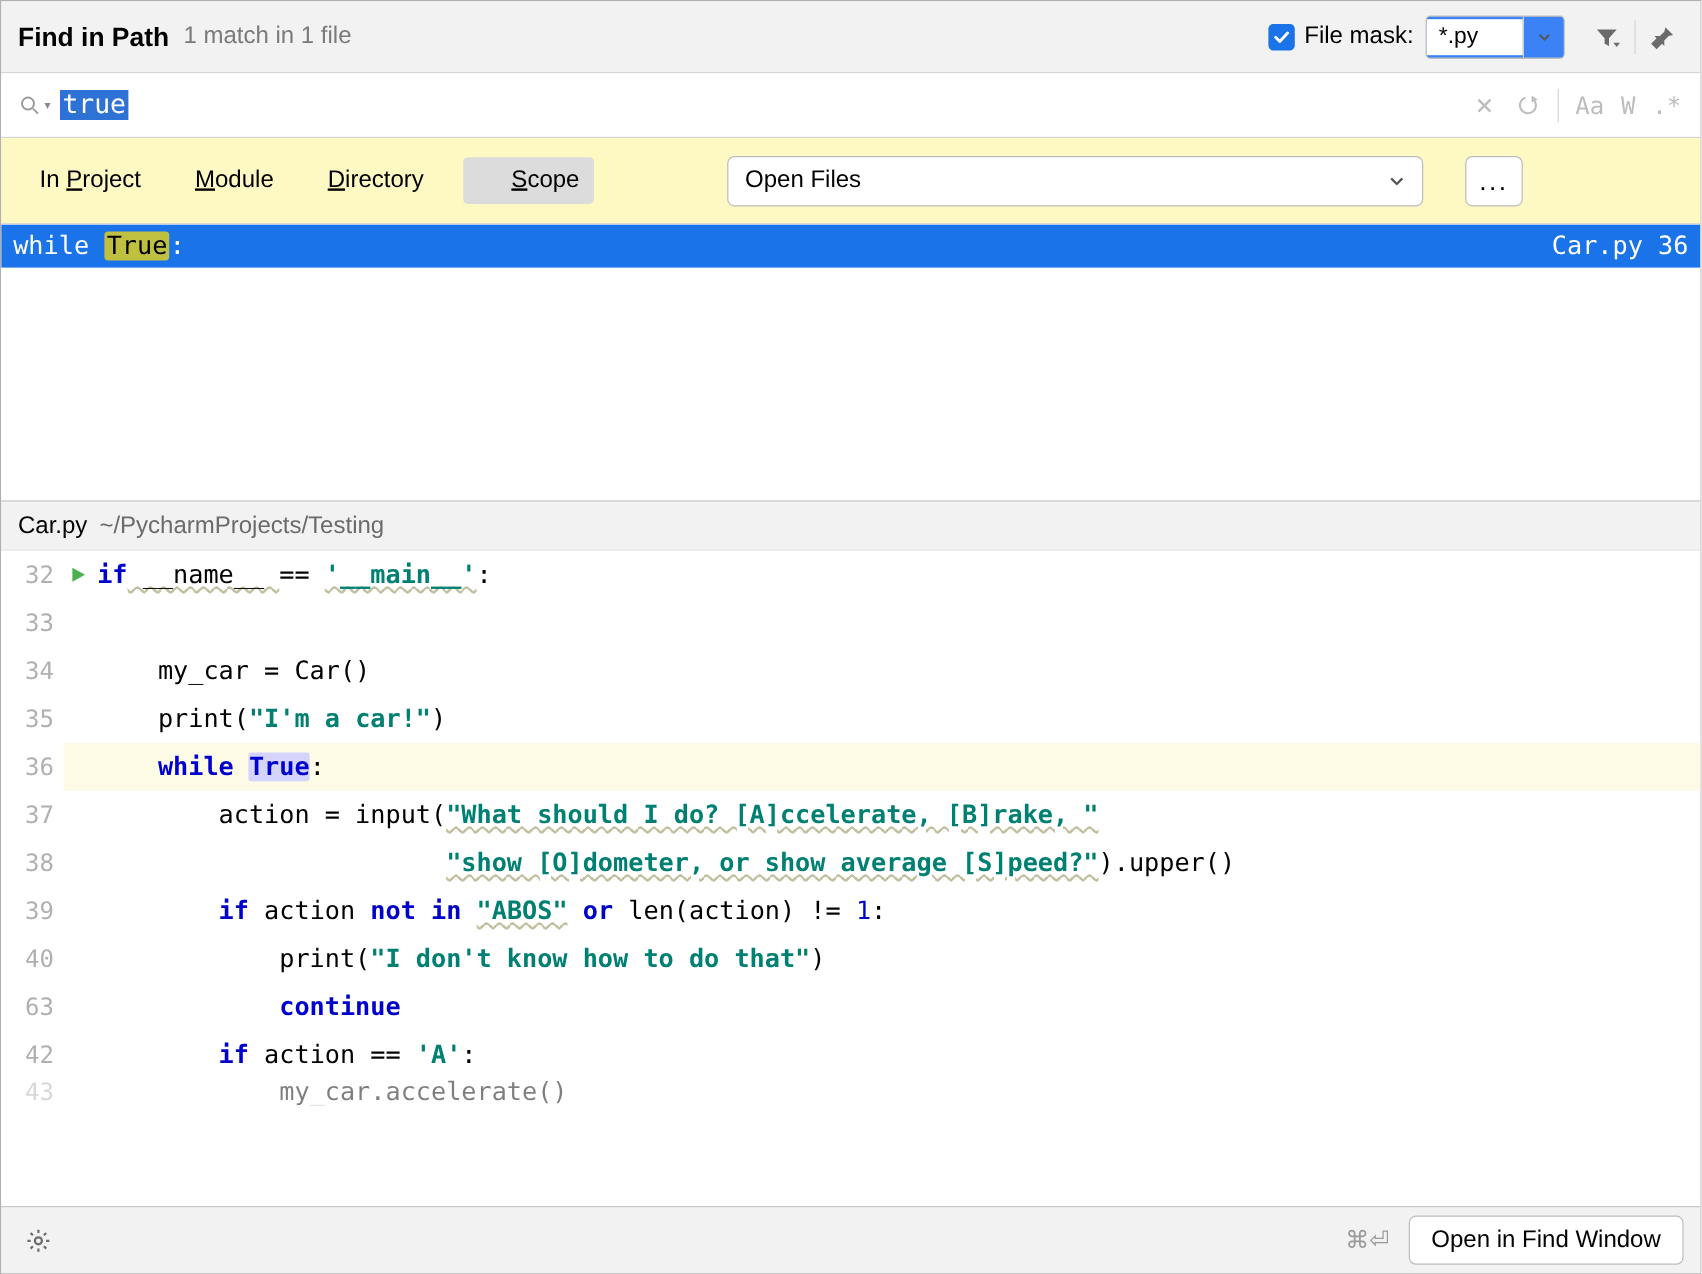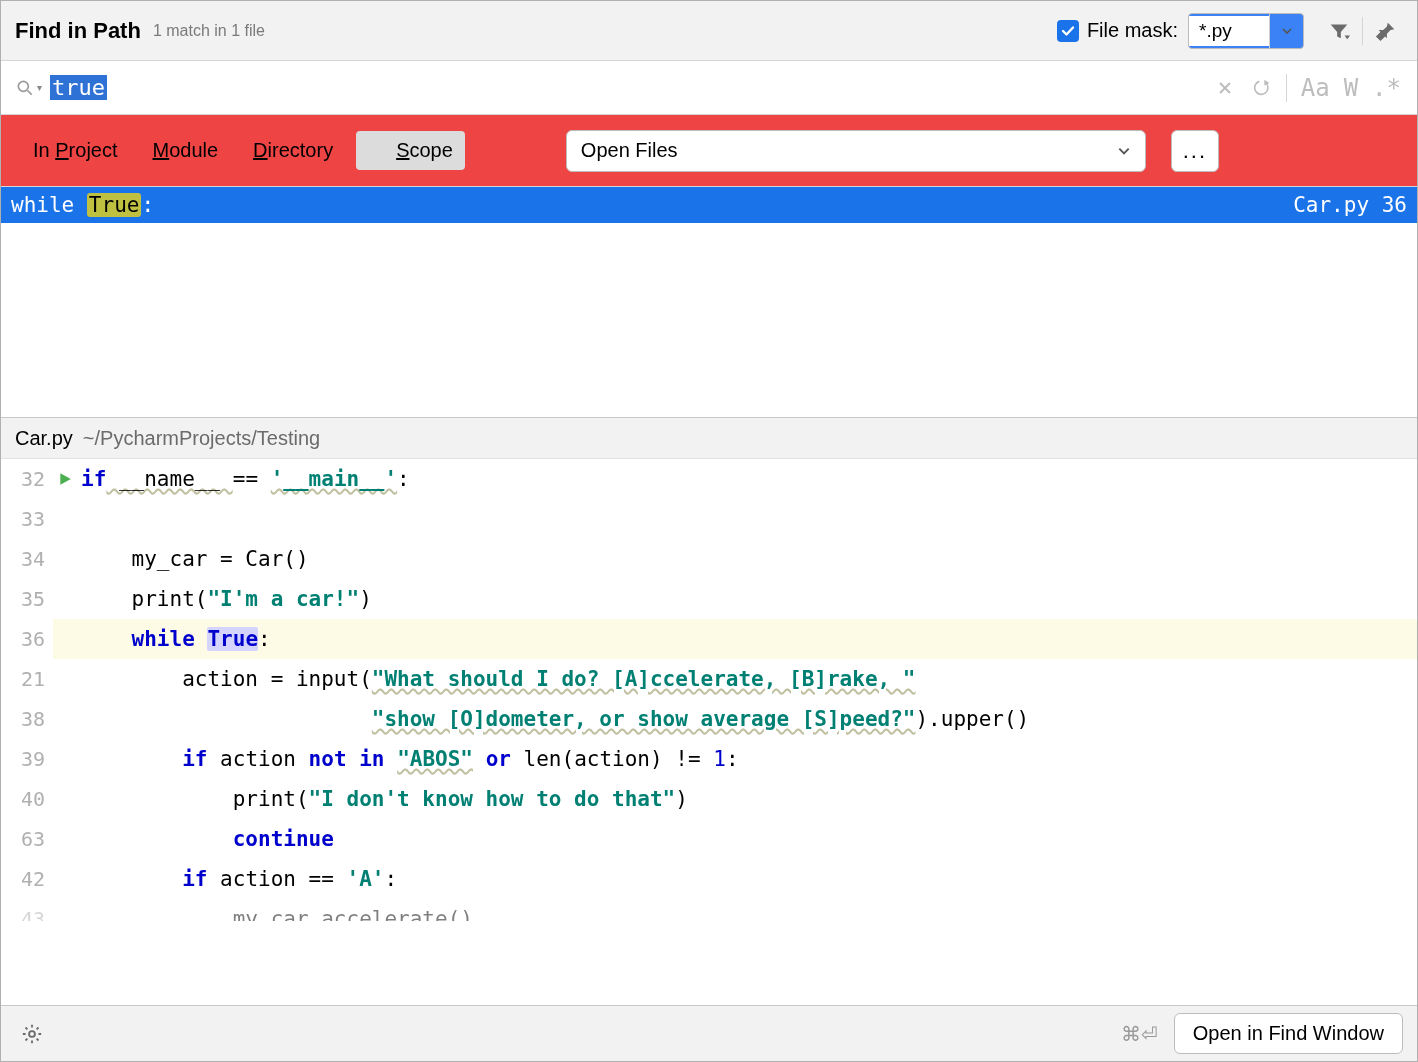--- a/index.html
+++ b/index.html
@@ -21,21 +21,21 @@
 }
 .titlebar {
   display: flex;
   align-items: center;
   padding: 10px 14px;
   background: #f2f2f2;
   border-bottom: 1px solid #d5d5d5;
   height: 60px;
 }
 .titlebar .title { font-size: 22px; font-weight: 700; color: #000000; margin-right: 12px;}
-.titlebar .summary { font-size: 16px; color: #7a7a7a; }
+.titlebar .summary { font-size: 20px; color: #7a7a7a; }
 .titlebar .spacer { flex: 1; }
 .filemask-check {
   width: 22px; height: 22px; border-radius: 4px; background: #1a73e8;
   display: inline-flex; align-items: center; justify-content: center;
   margin-right: 8px;
 }
 .filemask-check svg { width: 16px; height: 16px; }
 .filemask-label { font-size: 20px; color: #000; margin-right: 10px;}
 .filemask-input {
   display: flex; align-items: center;
@@ -61,28 +61,28 @@
   background: #fff; border-bottom: 1px solid #d5d5d5;
   height: 54px; padding: 0 10px;
 }
 .searchbar .search-icon { color: #888; width: 28px; display:flex; align-items:center; justify-content:center;}
 .searchbar .search-dd { color: #888; font-size:10px; margin-right:8px; margin-left:-2px;}
 .search-selected {
   background: #2f72d6; color: #fff; padding: 0 2px; font-family: Menlo, Consolas, monospace;
   font-size:22px;
 }
 .searchbar .right-icons { display:flex; align-items:center; gap:2px;}
-.searchbar .right-icons .txt { font-family: Menlo, Consolas, monospace; font-size:24px; color:#bdbdbd; padding:0 6px;}
+.searchbar .right-icons .txt { font-family: Menlo, Consolas, monospace; font-size:20px; color:#bdbdbd; padding:0 6px;}
 .scopebar {
   display:flex; align-items:center;
-  background:#ef4444;
+  background:#fef9c3;
   padding: 14px 20px;
   border-bottom:1px solid #d5d5d5;
   height: 72px;
-  gap: 11px;
+  gap: 21px;
 }
 .scope-tab {
   font-size: 20px; color:#000; padding: 8px 12px; border-radius:4px;
 }
 .scope-tab.sel { background:#dcdcdc;padding-left:40px; }
 .scope-tab .ul { text-decoration: underline; }
 .scope-select {
   margin-left: 90px;
   display:flex; align-items:center;
   border:1px solid #bcbcbc; border-radius:6px; background:#fff;
@@ -110,21 +110,21 @@
 .preview-header {
   background:#f2f2f2; border-top:1px solid #c8c8c8; border-bottom:1px solid #e3e3e3;
   padding: 8px 14px; display:flex; align-items:center; gap:10px;
   font-size:20px; color:#6b6b6b; height: 42px;
 }
 .preview-header .fname { color:#000; }
 .editor {
   background:#fff; flex:1; overflow:hidden; position:relative;
   font-family: Menlo, Consolas, monospace; font-size:21px; line-height:40px;
 }
-.editor-line { display:flex; height:40px; }
+.editor-line { display:flex; height:40px; align-items:center; }
 .editor-line.hl { background:#fdfae6; }
 .gutter {
   width: 52px; text-align:right; color:#b0b0b0; padding-right:8px;
   font-size:20px; background:#fff; border-right:0;
 }
 .gut-icon { width:24px; display:flex; align-items:center; justify-content:center;}
 .code { white-space: pre; padding-left: 4px;}
 .kw { color:#0000cc;font-weight:bold; }
 .str { color:#008073; font-weight:600;}
 .num { color:#0000cc; }
@@ -260,21 +260,21 @@
       <span class="gutter">35</span>
         <span class="gut-icon"></span>
       <span class="code"><span>    print(</span><span class="str">"I'm a car!"</span><span>)</span></span>
     </div>
     <div class="editor-line hl">
       <span class="gutter">36</span>
         <span class="gut-icon"></span>
       <span class="code"><span>    </span><span class="kw">while</span><span> </span><span class="kw match-bg">True</span><span>:</span></span>
     </div>
     <div class="editor-line">
-      <span class="gutter">21</span>
+      <span class="gutter">37</span>
         <span class="gut-icon"></span>
       <span class="code"><span>        action = input(</span><span class="str wavy">"What should I do? [A]ccelerate, [B]rake, "</span></span>
     </div>
     <div class="editor-line">
       <span class="gutter">38</span>
         <span class="gut-icon"></span>
       <span class="code"><span>                       </span><span class="str wavy">"show [O]dometer, or show average [S]peed?"</span><span>).upper()</span></span>
     </div>
     <div class="editor-line">
       <span class="gutter">39</span>

